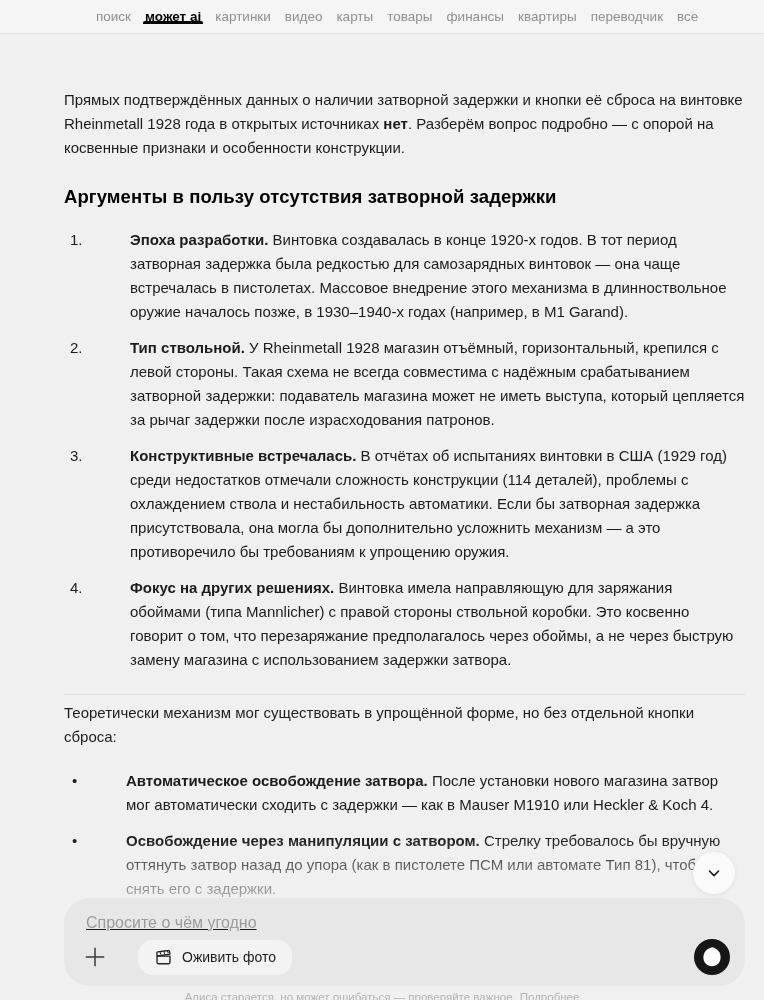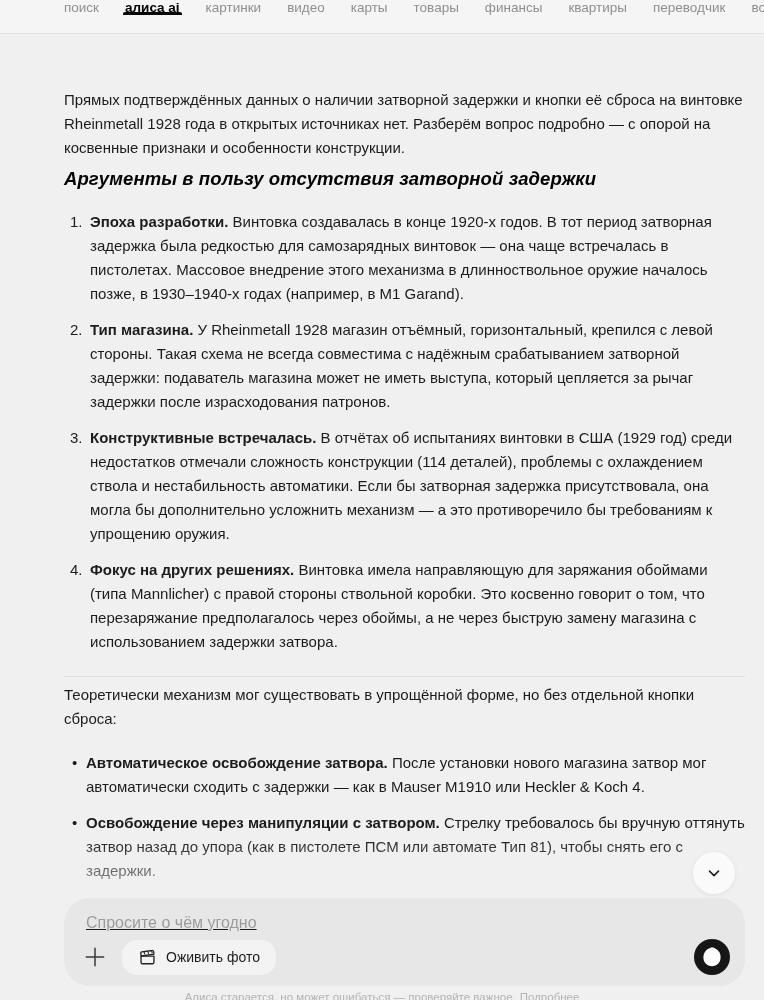--- a/index.html
+++ b/index.html
@@ -7,51 +7,51 @@
   body {
     font-family:"Liberation Sans","DejaVu Sans",sans-serif;
     background:#f0f0f0;
     color:#1c1c1c;
     position:relative;
   }
   
   .nav {
     position:absolute; top:0; left:0; right:0; height:34px;
     background:#f5f5f5; border-bottom:1px solid #e2e2e2;
-    display:flex; align-items:flex-start; padding-left:64px; gap:26px; z-index:4;
+    display:flex; align-items:center; padding-left:96px; gap:14px; z-index:4;
   }
   .tab {
     font-size:13.5px; color:#8f8f8f; display:flex; align-items:center;
     position:relative; cursor:pointer; white-space:nowrap;
   }
   .tab.active { color:#000; font-weight:bold; }
   .tab.active::after {
     content:""; position:absolute; left:-2px; right:-2px; bottom:0; height:3px;
     background:#000; border-radius:2px 2px 0 0;
   }
   
   .content {
     position:absolute; top:34px; left:64px; width:681px; padding-top:12px;
   }
   .bubble {
     margin-left:auto; width:fit-content; max-width:640px;
     background:#e5e5e5; border-radius:16px; padding:8px 20px;
     font-size:14.5px; color:#2b2b2b; line-height:19px;
   }
   .intro { margin-top:42px; font-size:15px; line-height:24px; }
-  .intro b { font-weight:normal; }
+  .intro b { font-weight:bold; }
   h2 {
     font-size:18.5px; font-weight:bold; color:#000;
-    margin-top:8px; margin-bottom:20px; letter-spacing:.1px;font-style:italic;
+    margin-top:26px; margin-bottom:20px; letter-spacing:.1px;
   }
   .olist, .ulist { margin-top:2px; }
   .li { display:flex; margin-bottom:12px; font-size:15px; line-height:24px; }
   .li .marker { flex:0 0 26px; padding-left:6px; }
   .li .bullet { flex:0 0 22px; padding-left:8px; }
-  .li .body { flex:1; }
+  .li .body { flex:1;margin-left:40px; }
   .li .body b { font-weight:bold; }
   .divider { height:1px; background:#e0e0e0; margin:22px 0 6px 0; }
   .lead { font-size:15px; line-height:24px; margin-bottom:20px; }
   
   .fade-overlay {
     position:absolute; left:0; right:0; top:838px; height:162px; z-index:2;
     background:linear-gradient(to bottom, rgba(240,240,240,0) 0%, #f0f0f0 55%);
     pointer-events:none;
   }
   .scroll-down {
@@ -61,21 +61,21 @@
     display:flex; align-items:center; justify-content:center;
     cursor:pointer; z-index:3;
   }
   .composer {
     position:absolute; left:64px; right:19px; top:898px; height:88px;
     background:#e7e7e7; border-radius:26px; z-index:3; padding:16px 22px;text-decoration:underline;
   }
   .placeholder { font-size:16px; color:#9c9c9c; }
   .composer-row {
     position:absolute; left:14px; right:14px; bottom:10px;
-    display:flex; align-items:center; gap:10px;
+    display:flex; align-items:center; gap:26px;
   }
   .plus-btn {
     width:34px; height:34px; display:flex; align-items:center; justify-content:center;
     cursor:pointer;
   }
   .pill-btn {
     display:flex; align-items:center; gap:9px;
     background:rgba(255,255,255,.5); border-radius:15px; padding:8px 16px;
     font-size:14px; color:#1c1c1c; cursor:pointer;
   }
@@ -84,21 +84,21 @@
     position:absolute; left:0; right:0; top:991px; z-index:3;
     text-align:center; font-size:11.5px; color:#b3b3b3;
   }
   .footer .more { color:#b3b3b3; text-decoration:none; cursor:pointer; margin-left:4px; }
 </style>
 </head>
 <body>
 
 <div class="nav">
   <div class="tab">поиск</div>
-  <div class="tab active">алиса ai</div>
+  <div class="tab active">может ai</div>
   <div class="tab">картинки</div>
   <div class="tab">видео</div>
   <div class="tab">карты</div>
   <div class="tab">товары</div>
   <div class="tab">финансы</div>
   <div class="tab">квартиры</div>
   <div class="tab">переводчик</div>
   <div class="tab">все</div>
 </div>
 
@@ -109,21 +109,21 @@
 
   <h2>Аргументы в пользу отсутствия затворной задержки</h2>
 
   <div class="olist">
     <div class="li">
       <span class="marker">1.</span>
       <span class="body"><b>Эпоха разработки.</b><span> Винтовка создавалась в конце 1920-х годов. В тот период затворная задержка была редкостью для самозарядных винтовок — она чаще встречалась в пистолетах. Массовое внедрение этого механизма в длинноствольное оружие началось позже, в 1930–1940-х годах (например, в M1 Garand).</span></span>
     </div>
     <div class="li">
       <span class="marker">2.</span>
-      <span class="body"><b>Тип магазина.</b><span> У Rheinmetall 1928 магазин отъёмный, горизонтальный, крепился с левой стороны. Такая схема не всегда совместима с надёжным срабатыванием затворной задержки: подаватель магазина может не иметь выступа, который цепляется за рычаг задержки после израсходования патронов.</span></span>
+      <span class="body"><b>Тип ствольной.</b><span> У Rheinmetall 1928 магазин отъёмный, горизонтальный, крепился с левой стороны. Такая схема не всегда совместима с надёжным срабатыванием затворной задержки: подаватель магазина может не иметь выступа, который цепляется за рычаг задержки после израсходования патронов.</span></span>
     </div>
     <div class="li">
       <span class="marker">3.</span>
       <span class="body"><b>Конструктивные встречалась.</b><span> В отчётах об испытаниях винтовки в США (1929 год) среди недостатков отмечали сложность конструкции (114 деталей), проблемы с охлаждением ствола и нестабильность автоматики. Если бы затворная задержка присутствовала, она могла бы дополнительно усложнить механизм — а это противоречило бы требованиям к упрощению оружия.</span></span>
     </div>
     <div class="li">
       <span class="marker">4.</span>
       <span class="body"><b>Фокус на других решениях.</b><span> Винтовка имела направляющую для заряжания обоймами (типа Mannlicher) с правой стороны ствольной коробки. Это косвенно говорит о том, что перезаряжание предполагалось через обоймы, а не через быструю замену магазина с использованием задержки затвора.</span></span>
     </div>
   </div>

